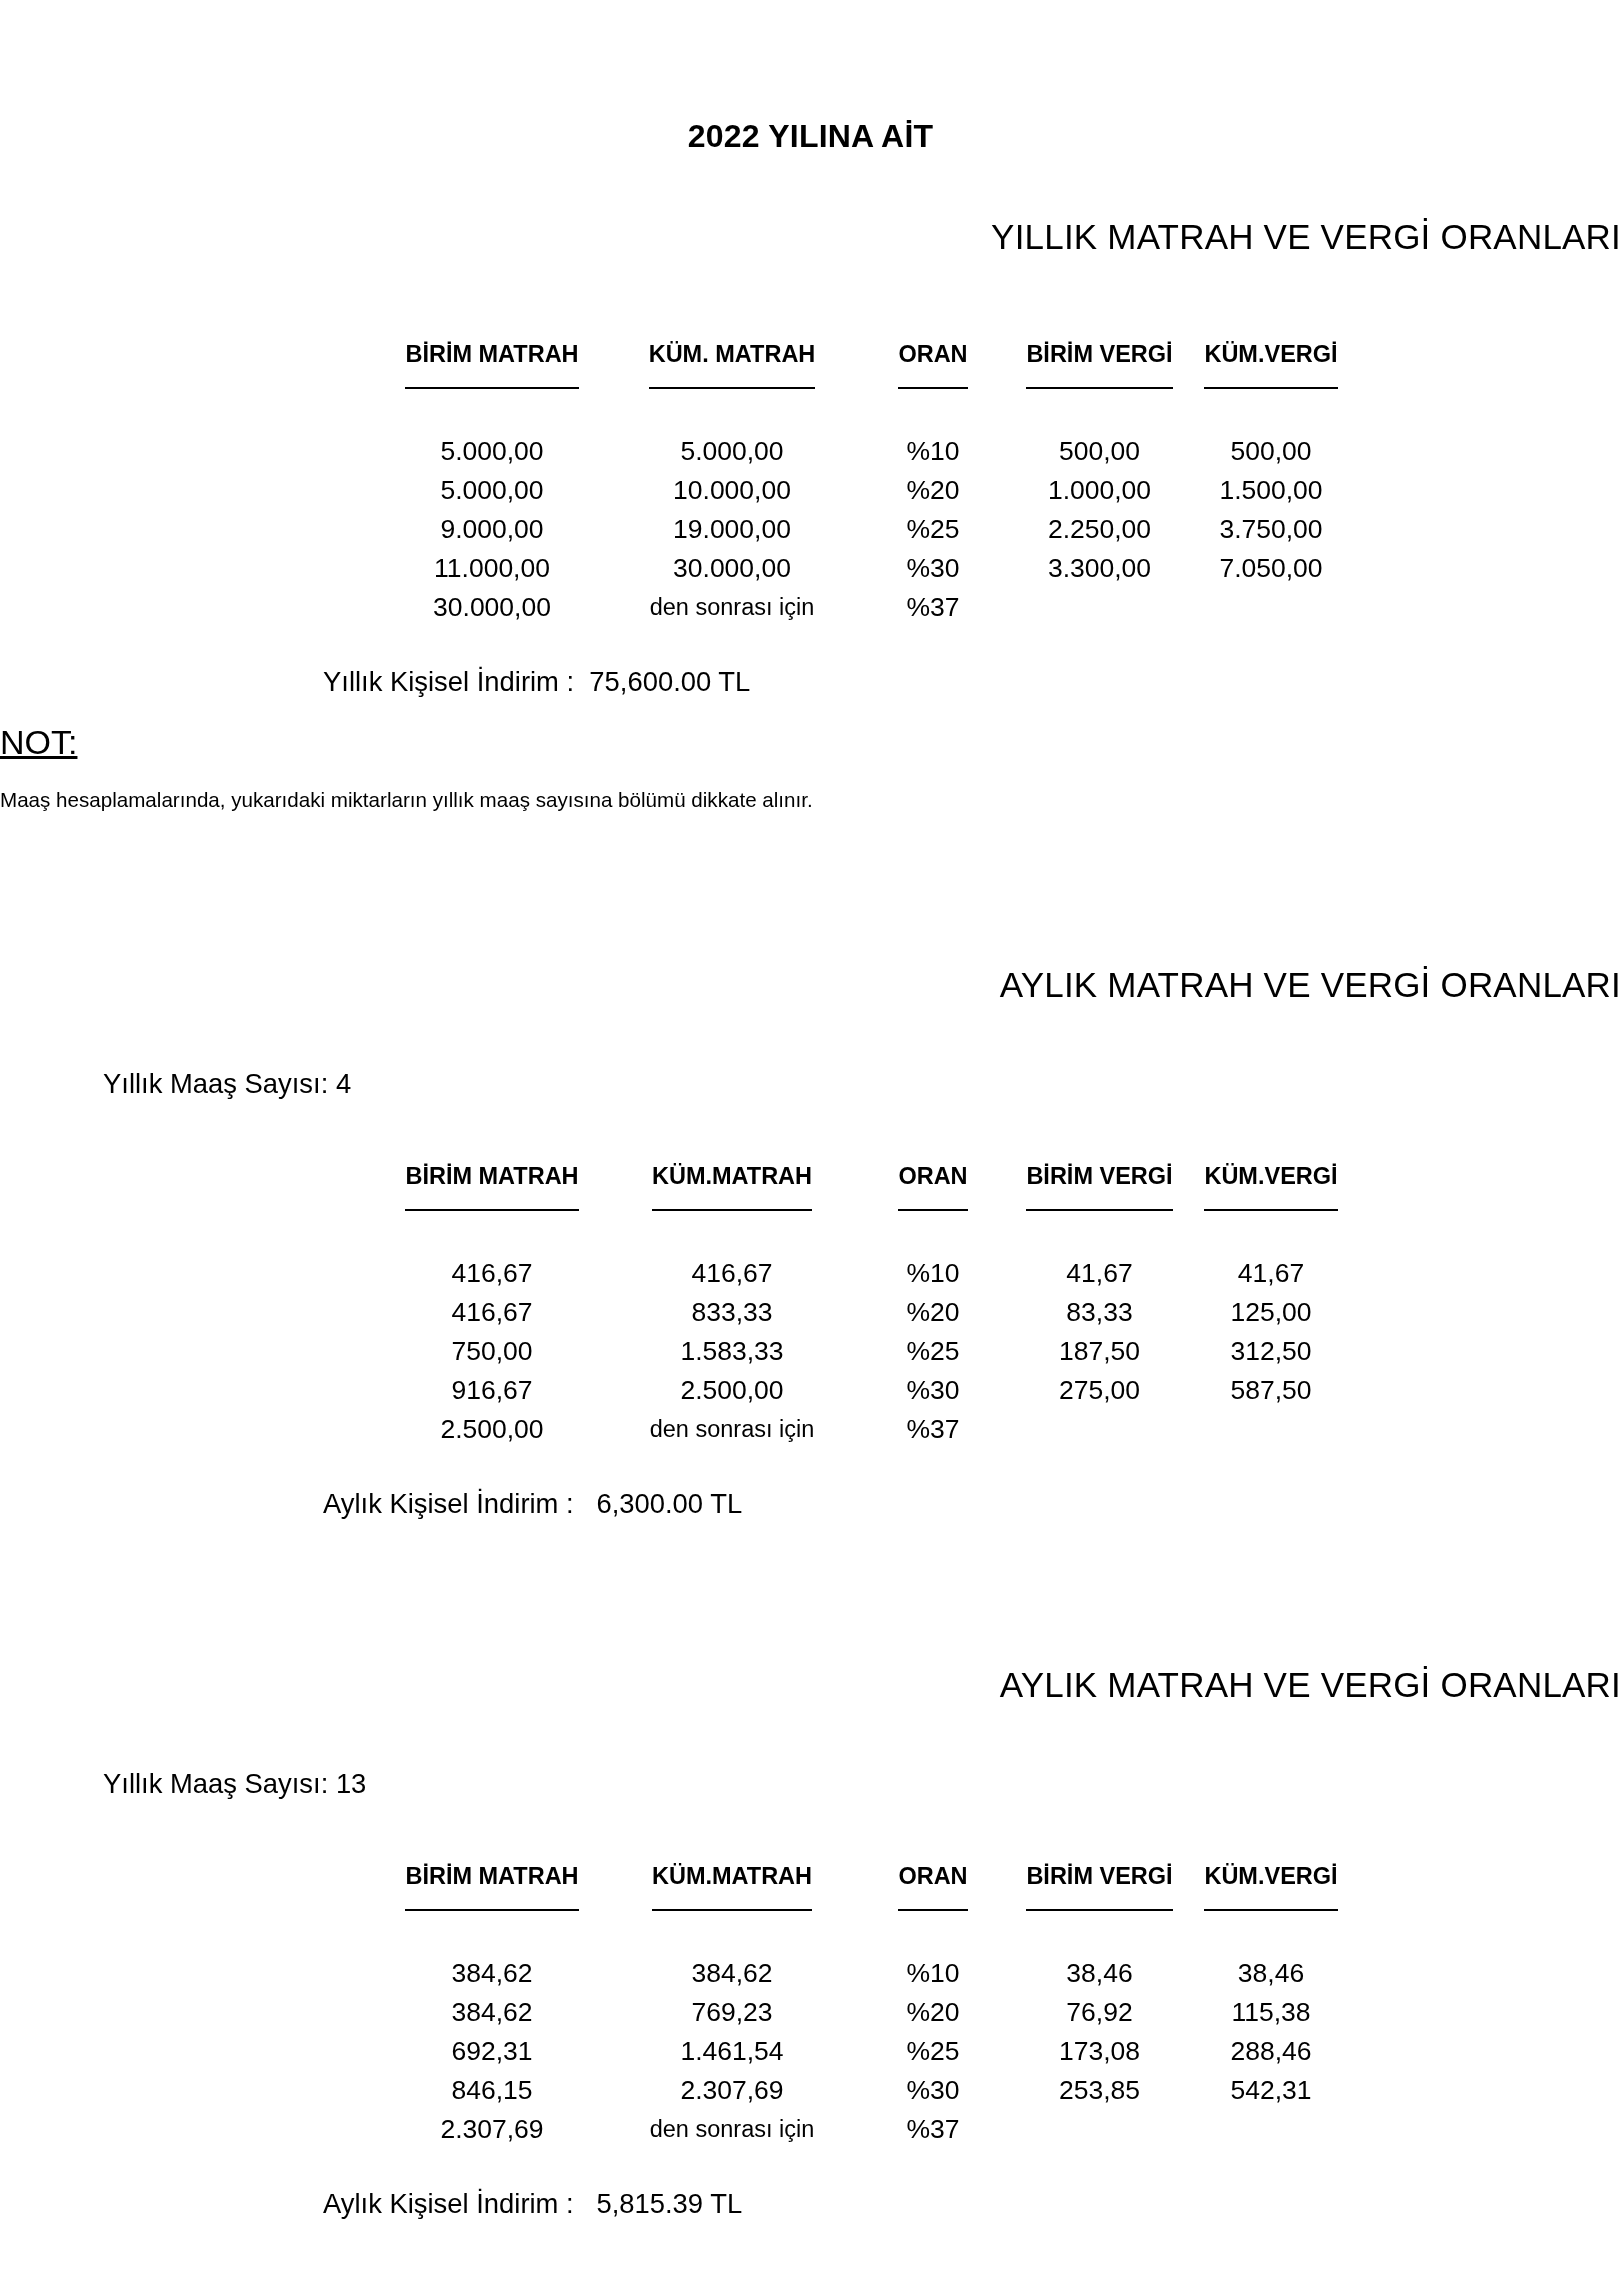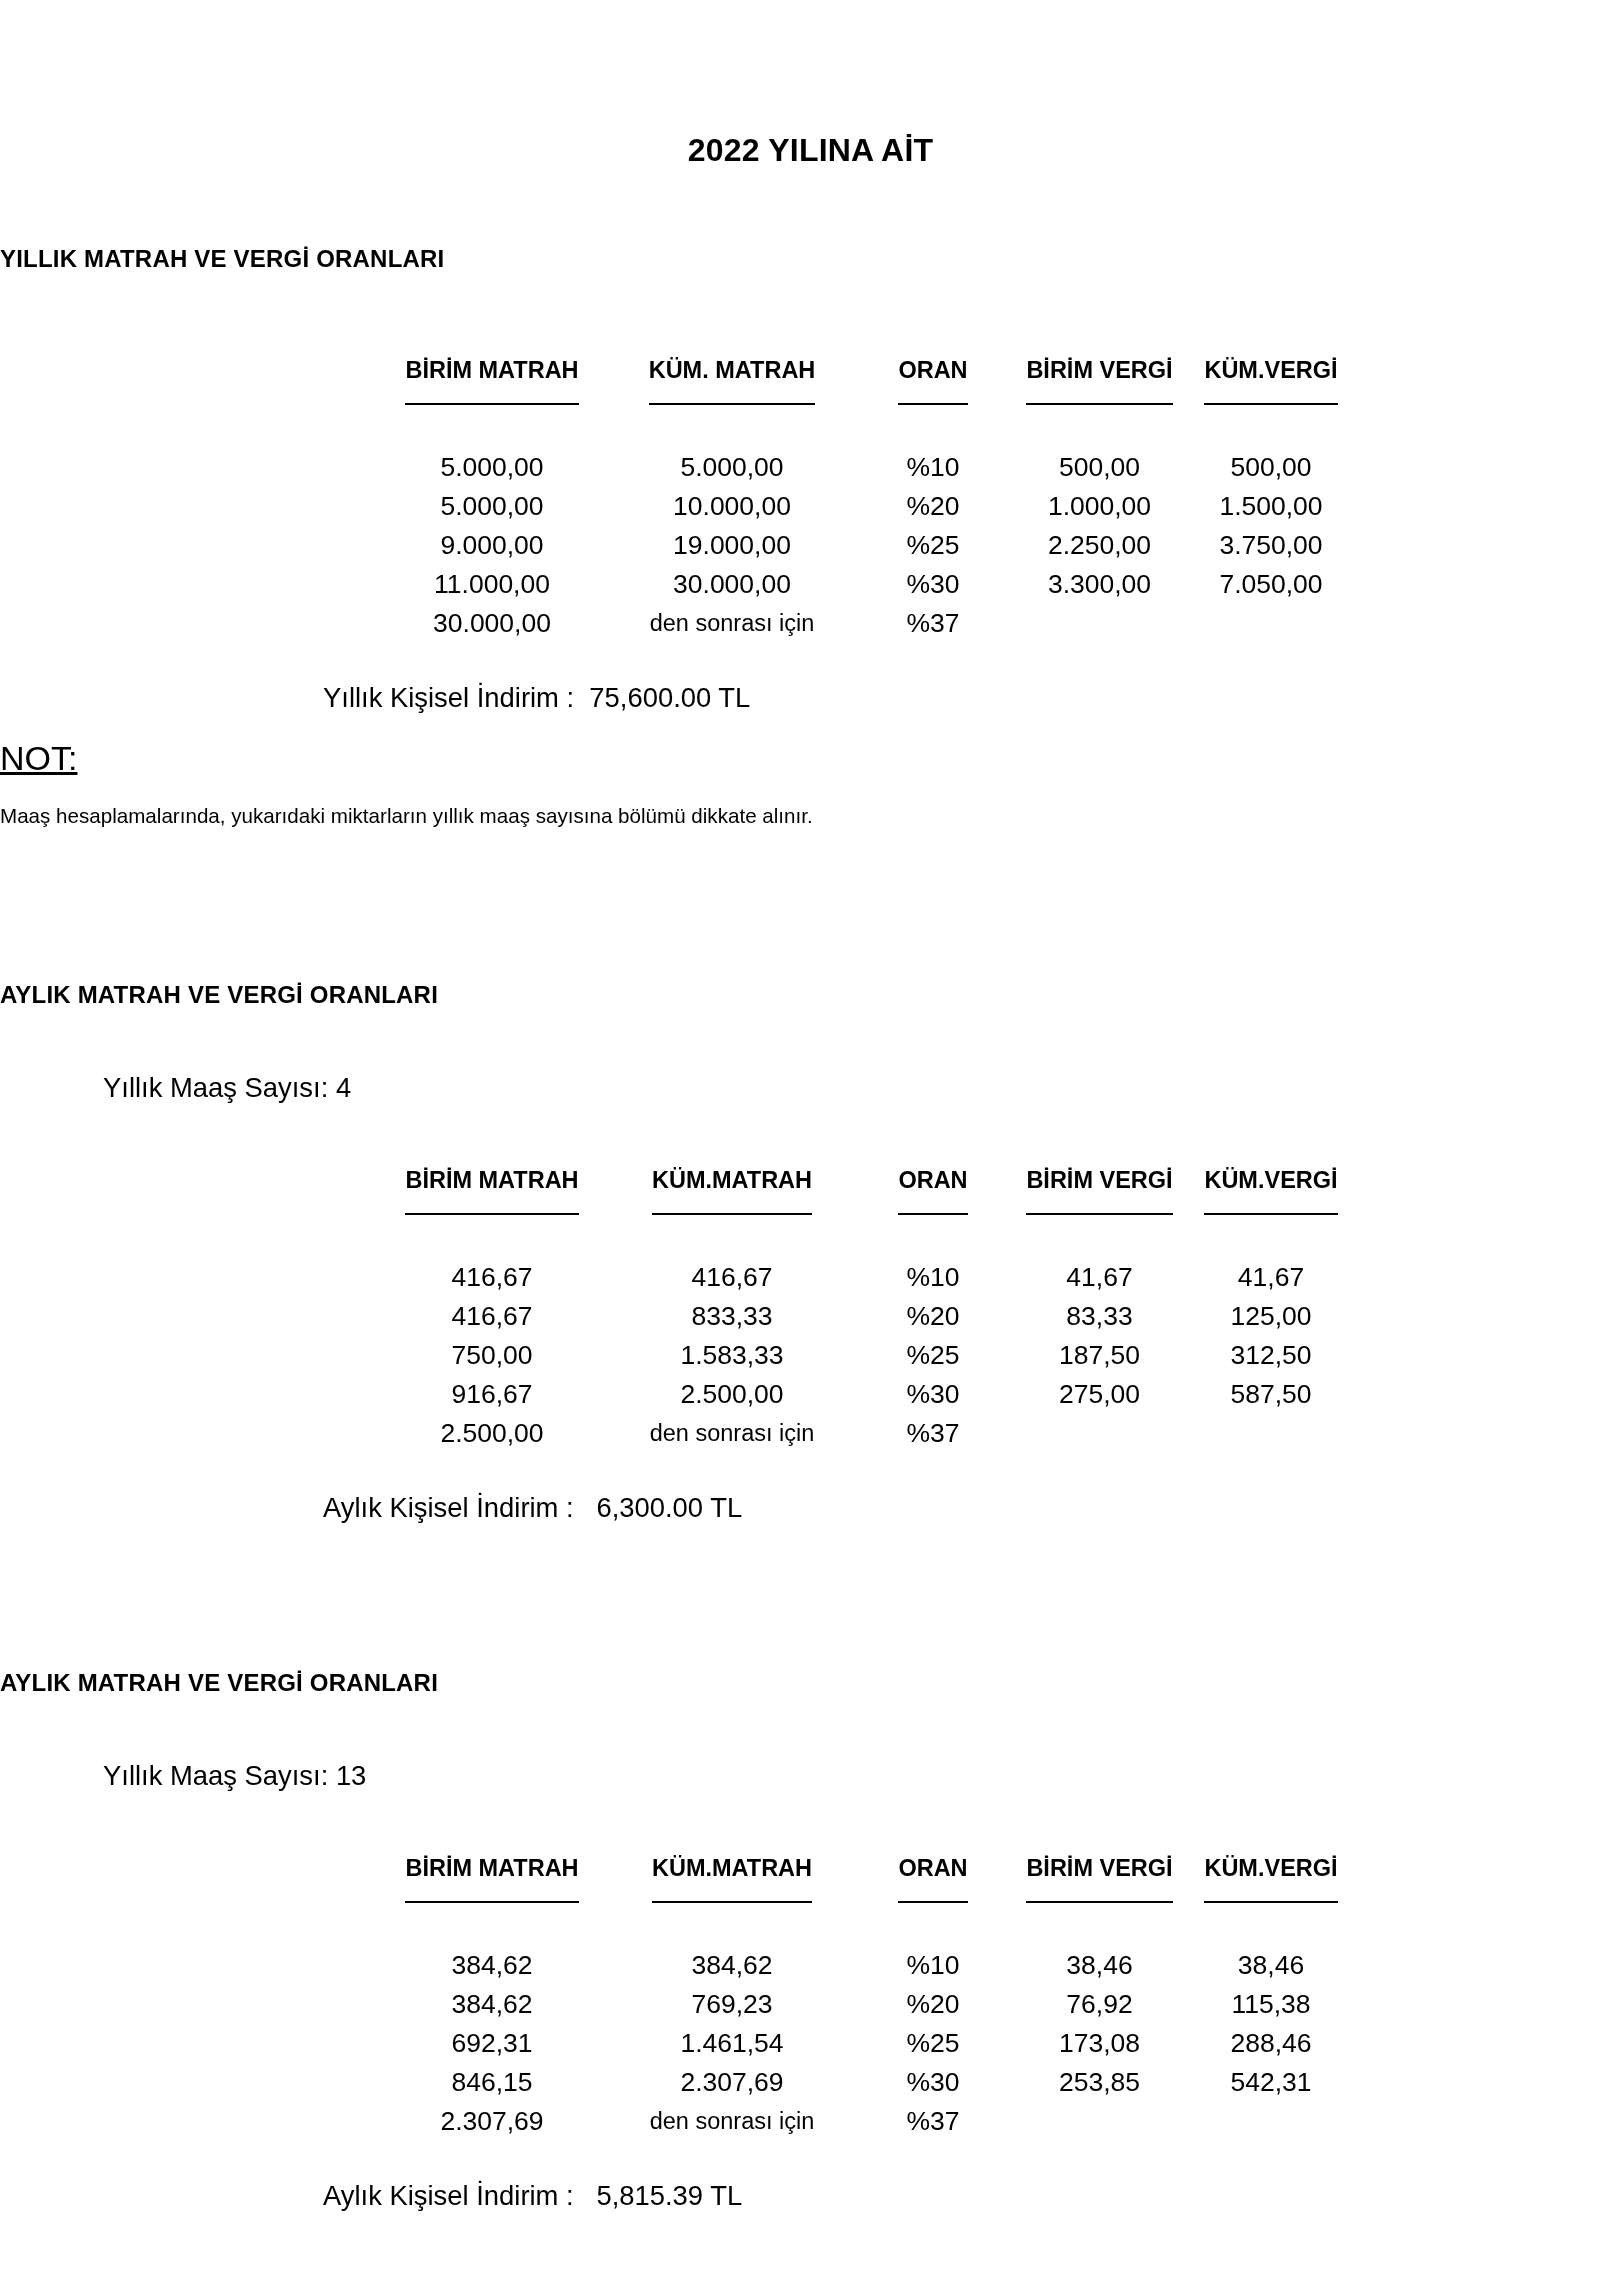--- a/index.html
+++ b/index.html
@@ -22,27 +22,27 @@
     padding: 0;
     box-sizing: border-box;
   }
 
   
   .doc-title {
     text-align: center;
     font-size: 32px;
     font-weight: bold;
     letter-spacing: 0.2px;
-    margin: 14px;
+    margin: 0;
     padding-top: 118px;
   }
   .section-title {
-    text-align: left;
-    font-size: 24px;
-    font-weight: bold;
+    text-align: right;
+    font-size: 35px;
+    font-weight: normal;
     letter-spacing: 0.2px;
     margin: 0;
   }
   .title-yillik { padding-top: 62px; }
   .title-aylik-1 { padding-top: 0; }
   .title-aylik-2 { padding-top: 0; }
 
   
   .tbl-wrap {
     margin: 0 auto;

